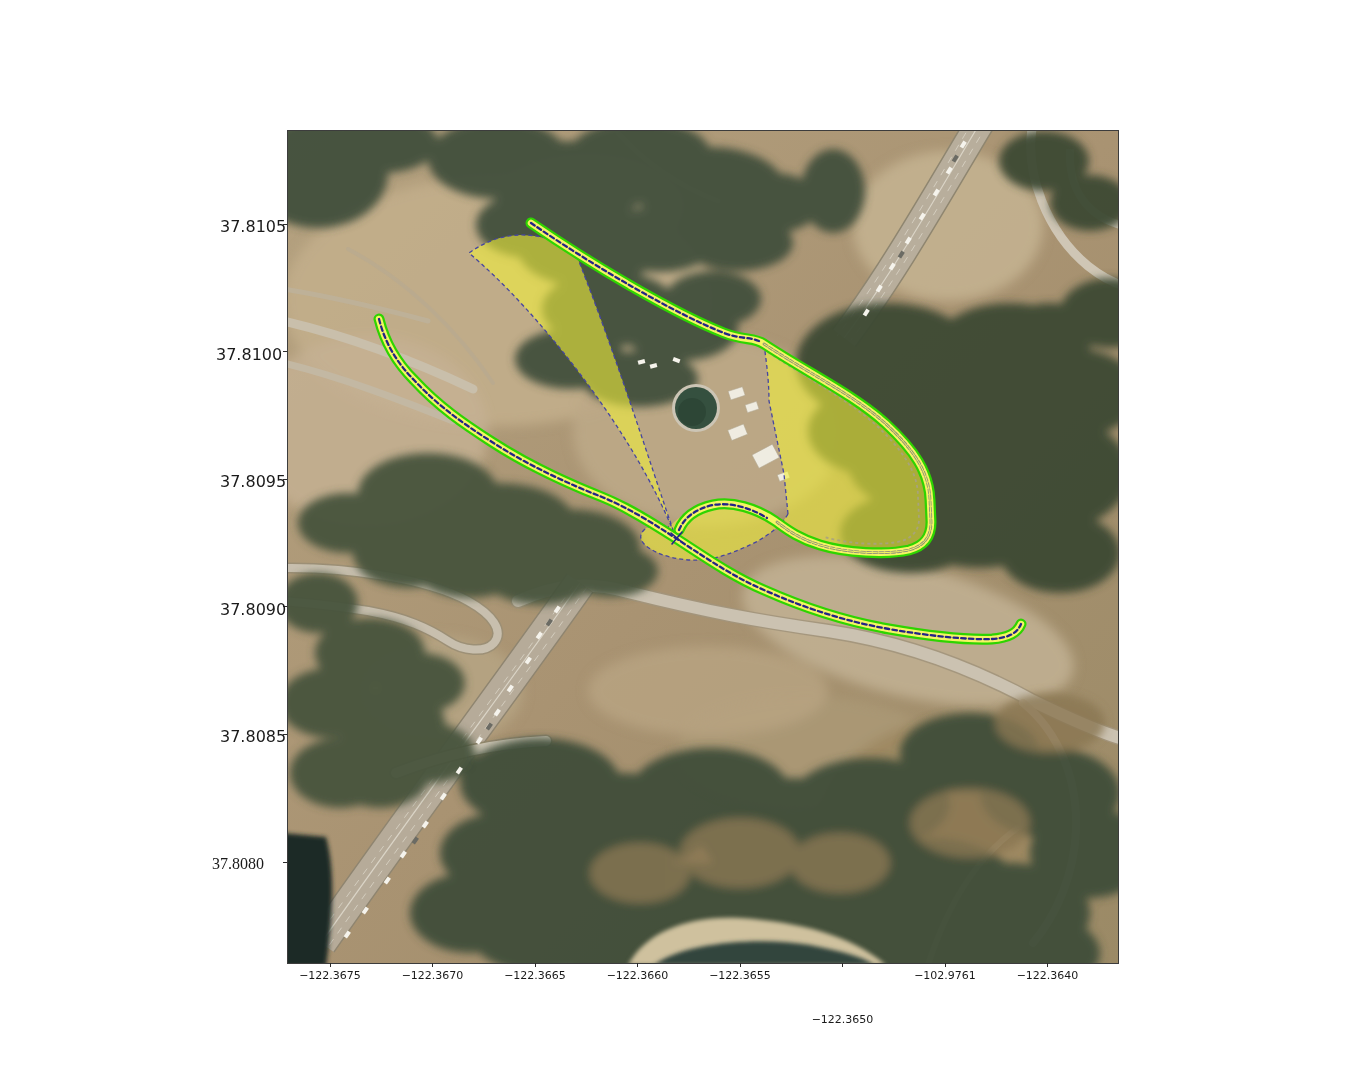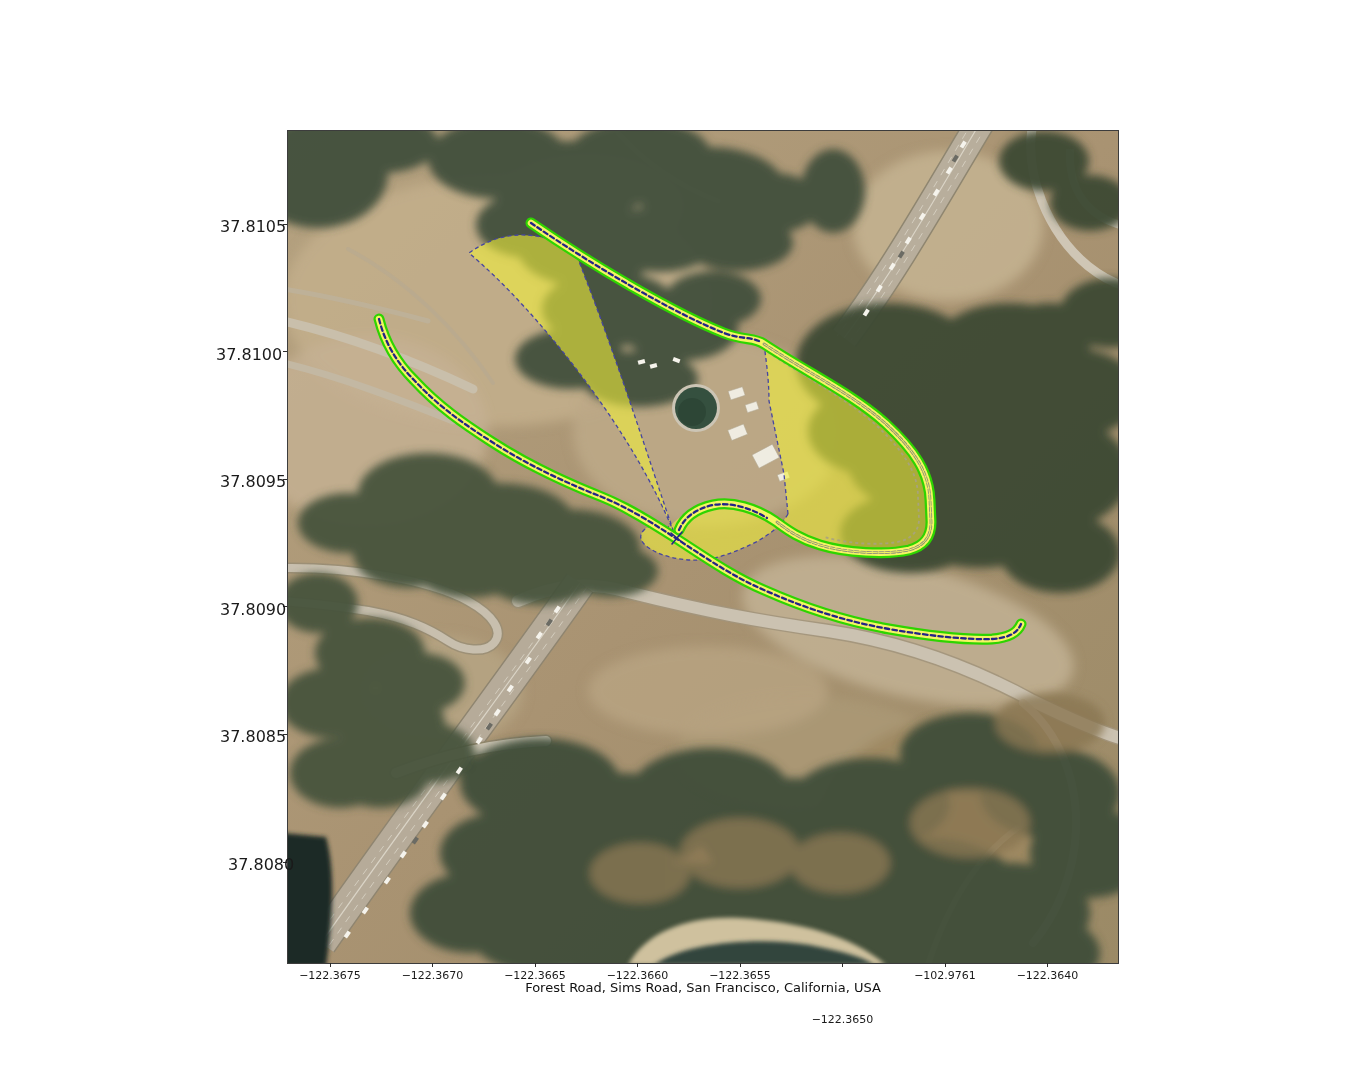--- a/index.html
+++ b/index.html
@@ -306,16 +306,15 @@
       <div class="ticklabel-y" style="left: 220px; top: 217px;">37.8105</div>
       <div class="tickmark-y" style="left: 283px; top: 351.1px;"></div>
       <div class="ticklabel-y" style="left: 216px; top: 344.6px;">37.8100</div>
       <div class="tickmark-y" style="left: 283px; top: 478.7px;"></div>
       <div class="ticklabel-y" style="left: 220px; top: 472.2px;">37.8095</div>
       <div class="tickmark-y" style="left: 283px; top: 606.3px;"></div>
       <div class="ticklabel-y" style="left: 220px; top: 599.8px;">37.8090</div>
       <div class="tickmark-y" style="left: 283px; top: 733.9px;"></div>
       <div class="ticklabel-y" style="left: 220px; top: 727.4px;">37.8085</div>
       <div class="tickmark-y" style="left: 283px; top: 861.5px;"></div>
-      <div class="ticklabel-y" style="left: 228px; top: 855px;">37.8080</div>
+      <div class="ticklabel-y" style="left: 204px; top: 855px; font-family: Liberation Serif, serif;">37.8080</div>
     </div>
-  <div class="xlabel">Forest Road, Sims Road, San Francisco, California, USA</div>
 </div>
 
 </body></html>

